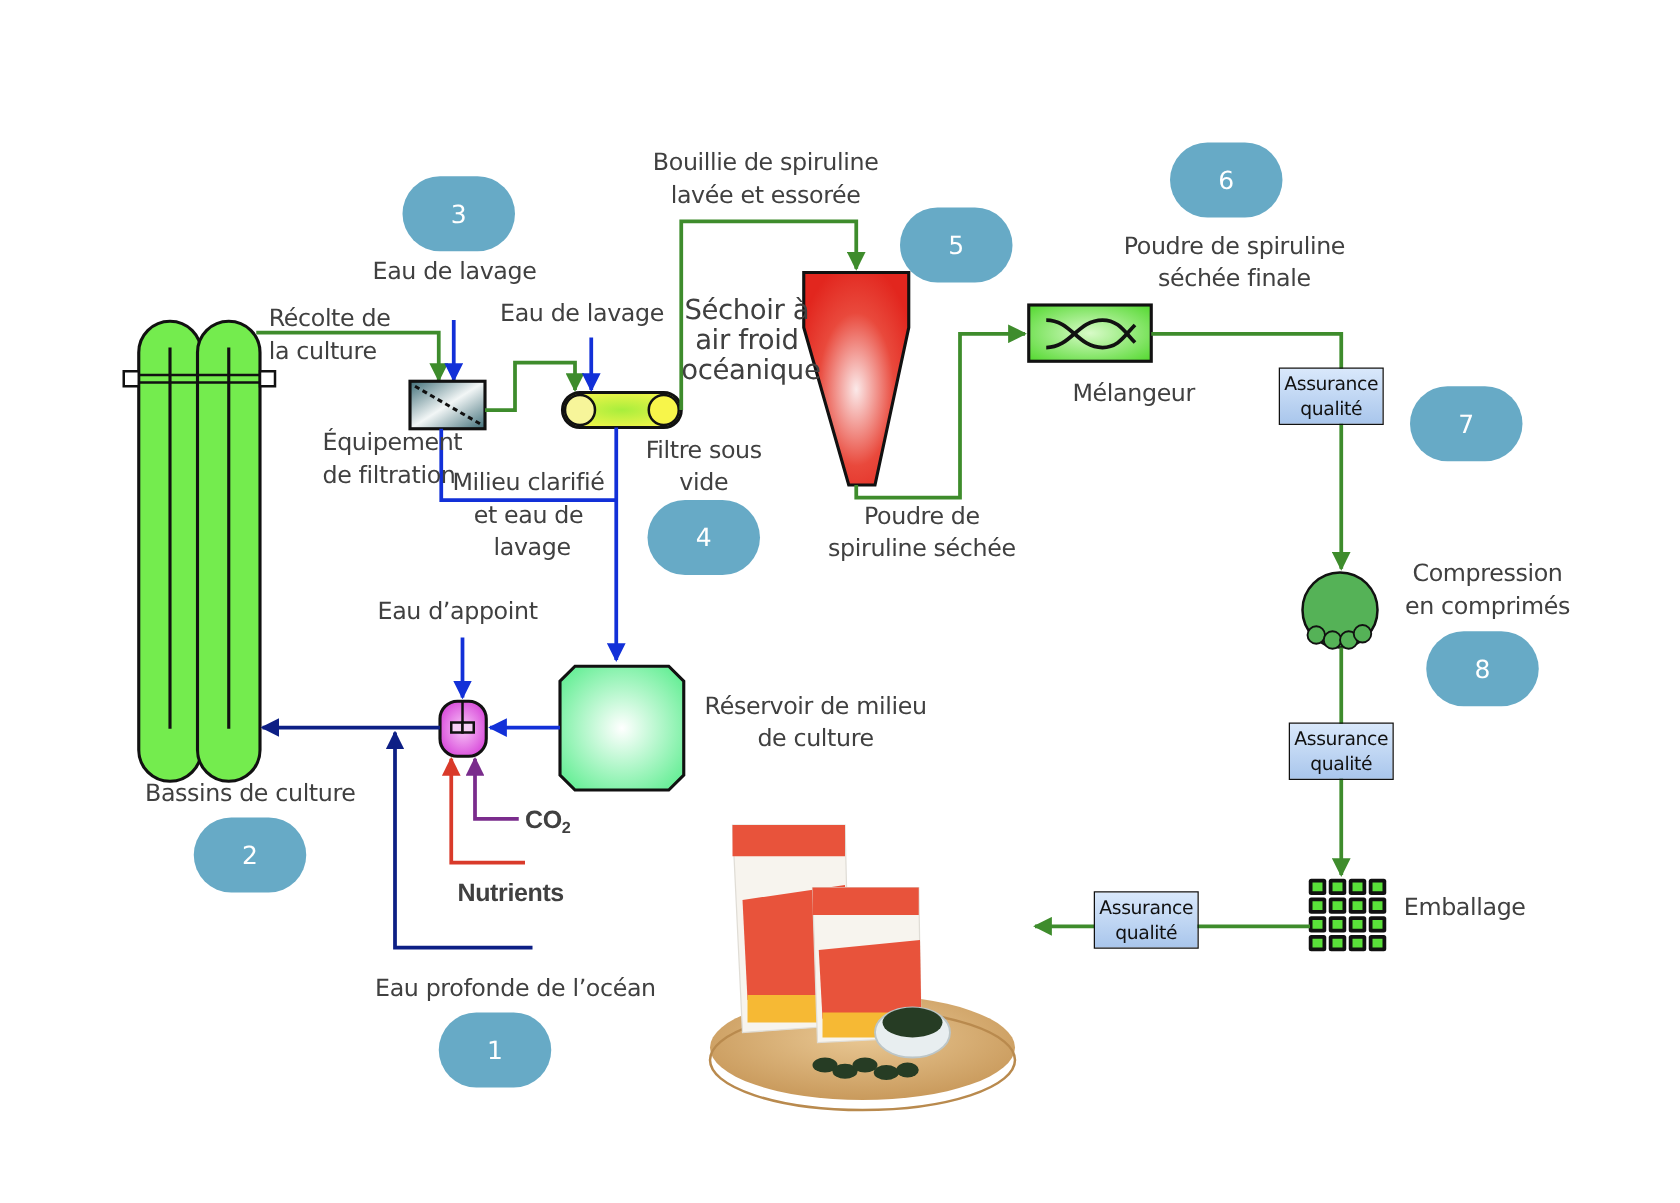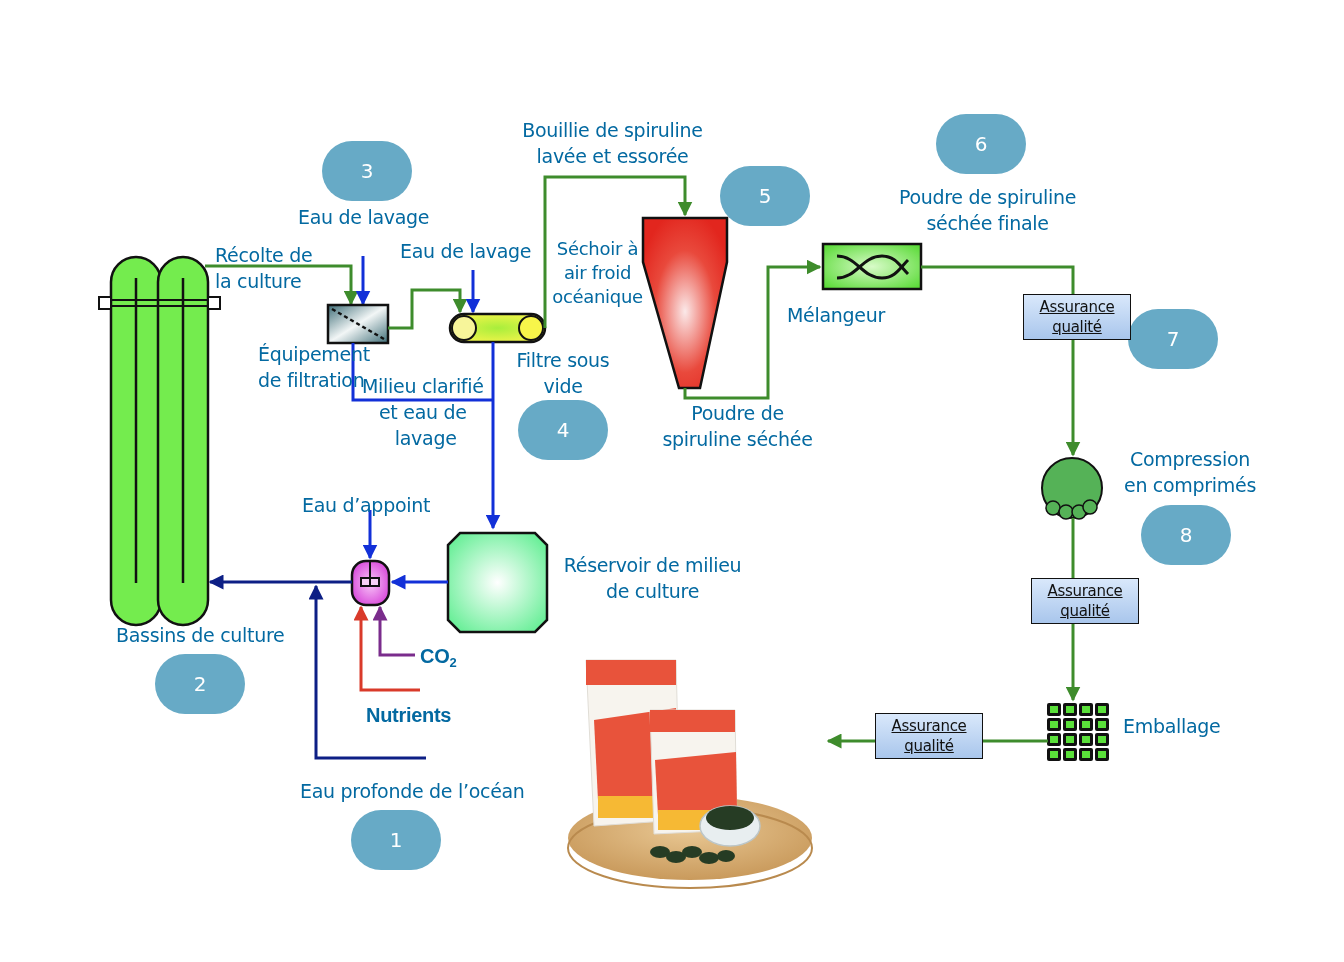--- a/index.html
+++ b/index.html
@@ -1,22 +1,22 @@
 <!DOCTYPE html>
 <html><head>
   <meta charset="utf-8">
   <style>
     html, body { margin: 0; padding: 0; background: #ffffff; }
     body { width: 1344px; height: 962px; position: relative; overflow: hidden; font-family: "DejaVu Sans", sans-serif; }
     #diagram { position: absolute; left: 0; top: 0; }
-    .lbl { position: absolute; color: #0369a1; font-size: 19px; line-height: 26px; white-space: pre; font-family: "DejaVu Sans", sans-serif; letter-spacing: -0.3px; }
+    .lbl { position: absolute; color: #404040; font-size: 19px; line-height: 26px; white-space: pre; font-family: "DejaVu Sans", sans-serif; letter-spacing: -0.3px; }
     .lbl.center { text-align: center; }
     .lbl.bold { font-family: "Liberation Sans", sans-serif; font-weight: bold; font-size: 20px; }
     .badge { position: absolute; width: 90px; height: 60px; border-radius: 30px; background: #67aac6; color: #fff; font-size: 20px; display: flex; align-items: center; justify-content: center; font-family: "DejaVu Sans", sans-serif; }
-    .qa { position: absolute; width: 108px; height: 46px; border: 1.5px solid #111; background: linear-gradient(#d9e8fb, #a9c6ec); box-sizing: border-box; font-size: 15px; line-height: 20px; text-align: center; padding-top: 2px; color: #111; white-space: pre; font-family: "DejaVu Sans", sans-serif; letter-spacing: -0.3px; text-decoration: underline; }
+    .qa { position: absolute; width: 84px; height: 46px; border: 1.5px solid #111; background: linear-gradient(#d9e8fb, #a9c6ec); box-sizing: border-box; font-size: 15px; line-height: 20px; text-align: center; padding-top: 2px; color: #111; white-space: pre; font-family: "DejaVu Sans", sans-serif; letter-spacing: -0.3px; }
     .sub { font-size: 13px; vertical-align: -4px; }
   </style>
 </head>
 <body>
 
 <svg id="diagram" width="1344" height="962" viewBox="0 0 1344 962">
   <defs>
     <marker id="ag" viewBox="0 0 10 10" refX="9" refY="5" markerWidth="5" markerHeight="5" orient="auto-start-reverse">
         <path d="M0,0 L10,5 L0,10 z" fill="#3e8c2c"></path>
       </marker>
@@ -206,32 +206,32 @@
 <div class="lbl" style="left:222px; top:341px;margin-left:36px;">Équipement
 de filtration</div>
 <div class="lbl" style="left:400px; top:238px;">Eau de lavage</div>
 <div class="lbl" style="left:362px; top:373px;text-align:center;">Milieu clarifié
 et eau de
  lavage</div>
 <div class="lbl center" style="left:508px; top:347px; width:110px;">Filtre sous
 vide</div>
 <div class="lbl center" style="left:500px; top:117px; width:225px;">Bouillie de spiruline
 lavée et essorée</div>
-<div class="lbl center" style="left:545px; top:237px; width:105px; font-size:18px; line-height:24px;">Séchoir à
+<div class="lbl center" style="left:545px; top:237px; width:105px; font-size:22px; line-height:24px;">Séchoir à
 air froid
 océanique</div>
 <div class="lbl center" style="left:645px; top:400px; width:185px;">Poudre de
 spiruline séchée</div>
-<div class="lbl" style="left:787px; top:302px;text-align:right;">Mélangeur</div>
+<div class="lbl" style="left:858px; top:302px;text-align:right;">Mélangeur</div>
 <div class="lbl center" style="left:880px; top:184px; width:215px;">Poudre de spiruline
 séchée finale</div>
 <div class="lbl center" style="left:1110px; top:446px; width:160px;">Compression
 en comprimés</div>
 <div class="lbl" style="left:1123px; top:713px;">Emballage</div>
-<div class="lbl" style="left:302px; top:476px;margin-top:16px;">Eau d’appoint</div>
+<div class="lbl" style="left:302px; top:476px;">Eau d’appoint</div>
 <div class="lbl center" style="left:550px; top:552px; width:205px;">Réservoir de milieu
 de culture</div>
 <div class="lbl" style="left:116px; top:622px;">Bassins de culture</div>
 <div class="lbl bold" style="left:420px; top:643px;"><span>CO</span><span class="sub">2</span></div>
 <div class="lbl bold" style="left:366px; top:702px;">Nutrients</div>
 <div class="lbl" style="left:300px; top:778px;">Eau profonde de l’océan</div>
 
 <div class="badge" style="left:351px; top:810px;">1</div>
 <div class="badge" style="left:155px; top:654px;">2</div>
 <div class="badge" style="left:322px; top:141px;">3</div>

